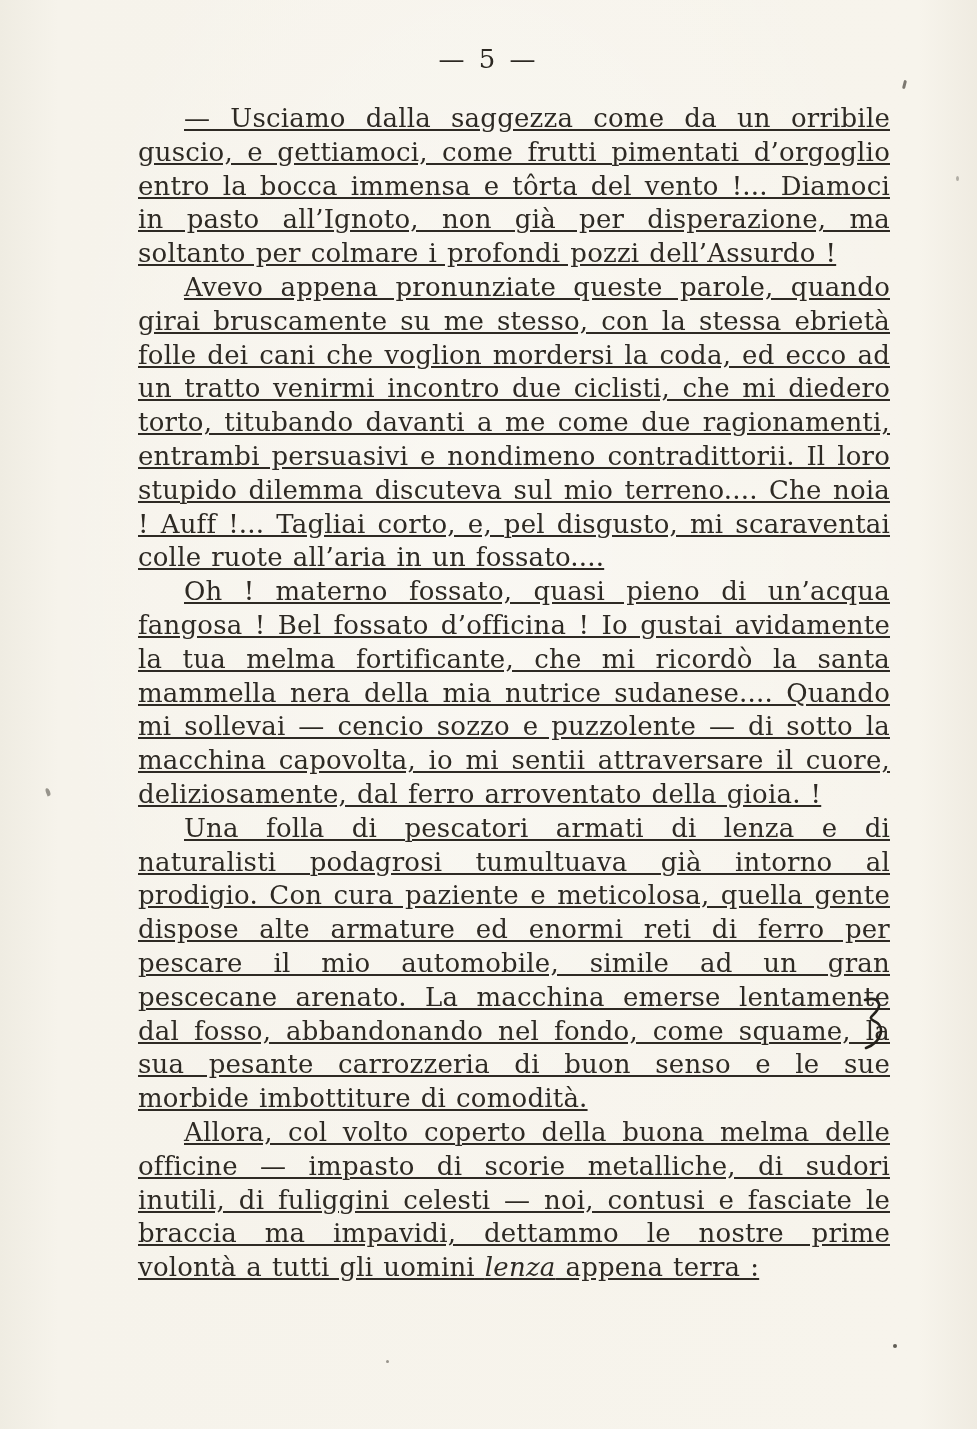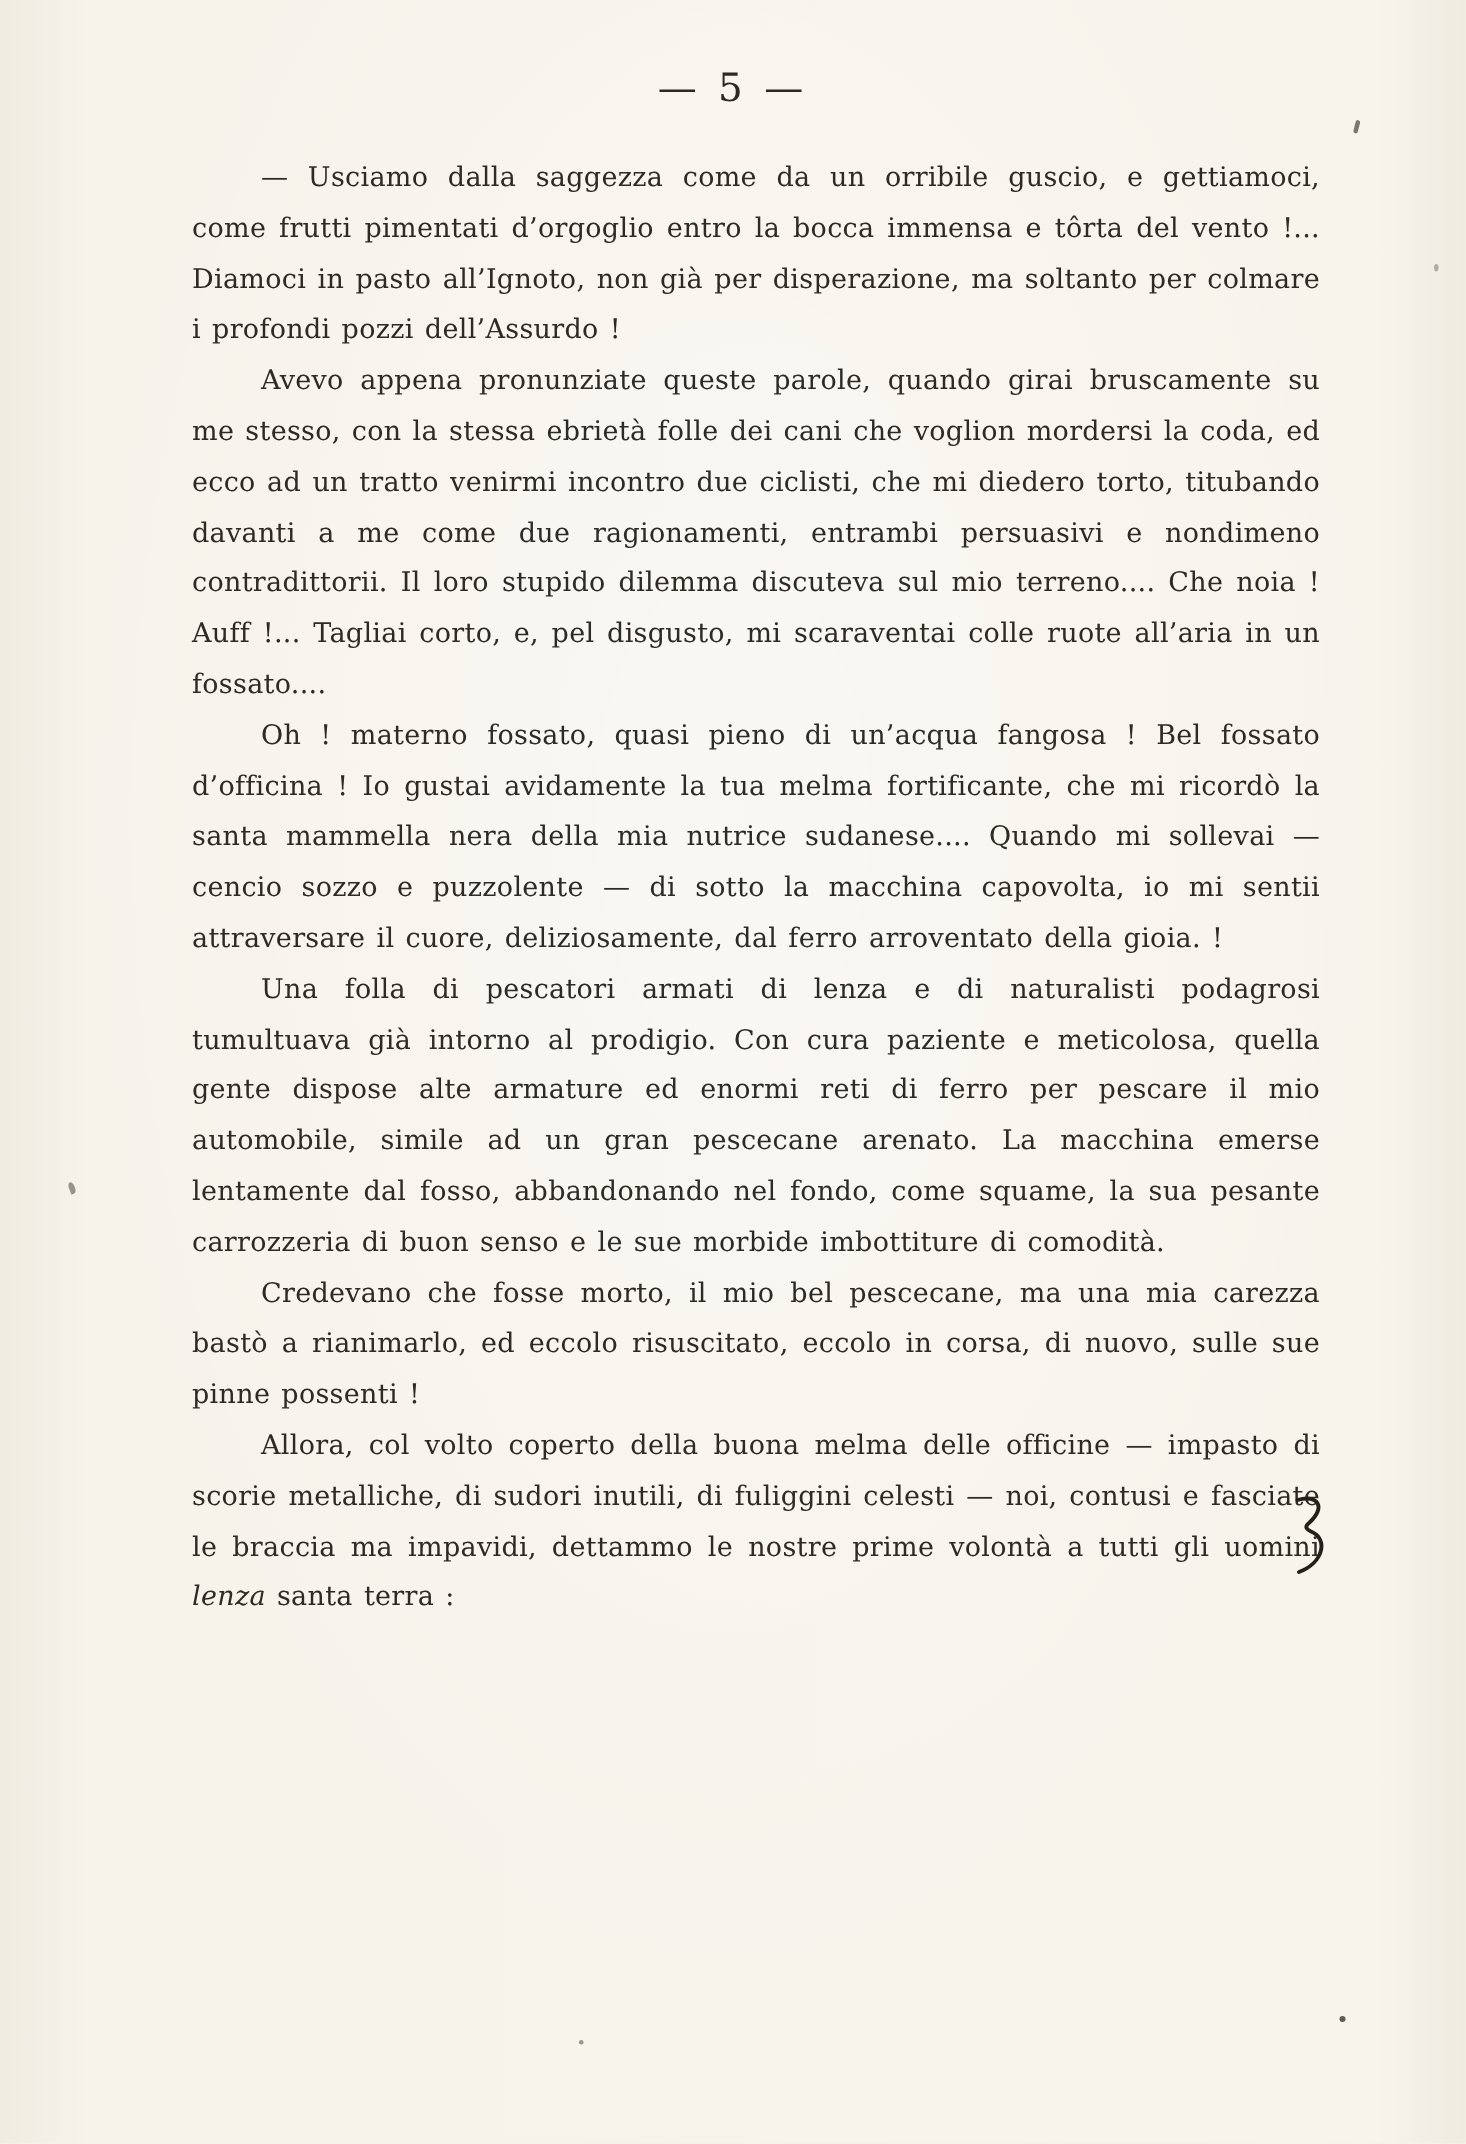--- a/index.html
+++ b/index.html
@@ -28,27 +28,28 @@
     left: 0;
     width: 100%;
     text-align: center;
     font-size: 26px;
     letter-spacing: 3px;
     color: #2c2822;
   }
   .text-block {
     position: absolute;
     top: 102px;
-    left: 128px;
+    left: 138px;
     width: 752px;
-    font-size: 18px;
+    font-size: 26px;
     line-height: 33.8px;
     text-align: justify;
     letter-spacing: 0.2px;
     word-spacing: 1.5px;
+    text-decoration: underline;
   }
   .text-block p {
     margin: 0;
     text-indent: 46px;
   }
   .text-block em {
     font-style: italic;
   }
   
   .ink-mark {
@@ -73,22 +74,21 @@
 
 <div class="page">
 
   <div class="page-number">— 5 —</div>
 
   <div class="text-block">
     <p>— Usciamo dalla saggezza come da un orribile guscio, e gettiamoci, come frutti pimentati d’orgoglio entro la bocca immensa e tôrta del vento !... Diamoci in pasto all’Ignoto, non già per disperazione, ma soltanto per colmare i profondi pozzi dell’Assurdo !</p>
     <p>Avevo appena pronunziate queste parole, quando girai bruscamente su me stesso, con la stessa ebrietà folle dei cani che voglion mordersi la coda, ed ecco ad un tratto venirmi incontro due ciclisti, che mi diedero torto, titubando davanti a me come due ragionamenti, entrambi persuasivi e nondimeno contradittorii. Il loro stupido dilemma discuteva sul mio terreno.... Che noia ! Auff !... Tagliai corto, e, pel disgusto, mi scaraventai colle ruote all’aria in un fossato....</p>
     <p>Oh ! materno fossato, quasi pieno di un’acqua fangosa ! Bel fossato d’officina ! Io gustai avidamente la tua melma fortificante, che mi ricordò la santa mammella nera della mia nutrice sudanese.... Quando mi sollevai — cencio sozzo e puzzolente — di sotto la macchina capovolta, io mi sentii attraversare il cuore, deliziosamente, dal ferro arroventato della gioia. !</p>
     <p>Una folla di pescatori armati di lenza e di naturalisti podagrosi tumultuava già intorno al prodigio. Con cura paziente e meticolosa, quella gente dispose alte armature ed enormi reti di ferro per pescare il mio automobile, simile ad un gran pescecane arenato. La macchina emerse lentamente dal fosso, abbandonando nel fondo, come squame, la sua pesante carrozzeria di buon senso e le sue morbide imbottiture di comodità.</p>
-    <p>Credevano che fosse morto, il mio bel pescecane, ma una mia carezza bastò a rianimarlo, ed eccolo risuscitato, eccolo in corsa, di nuovo, sulle sue pinne possenti !</p>
-    <p><span>Allora, col volto coperto della buona melma delle officine — impasto di scorie metalliche, di sudori inutili, di fuliggini celesti — noi, contusi e fasciate le braccia ma impavidi, dettammo le nostre prime volontà a tutti gli uomini </span><em>lenza</em><span> santa terra :</span></p>
+    <p><span>Allora, col volto coperto della buona melma delle officine — impasto di scorie metalliche, di sudori inutili, di fuliggini celesti — noi, contusi e fasciate le braccia ma impavidi, dettammo le nostre prime volontà a tutti gli uomini </span><em>lenza</em><span> appena terra :</span></p>
   </div>
 
   <svg class="ink-mark" width="34" height="58" viewBox="0 0 34 58">
     <path d="M7 5 C21 1 26 10 15 20 C12 22.5 12 24 16 26 C28 31 24 47 8 53" fill="none" stroke="#24211b" stroke-width="2.6" stroke-linecap="round"></path>
   </svg>
 
   <div class="speck sp1"></div>
   <div class="speck sp2"></div>
   <div class="speck sp3"></div>
   <div class="speck sp4"></div>

